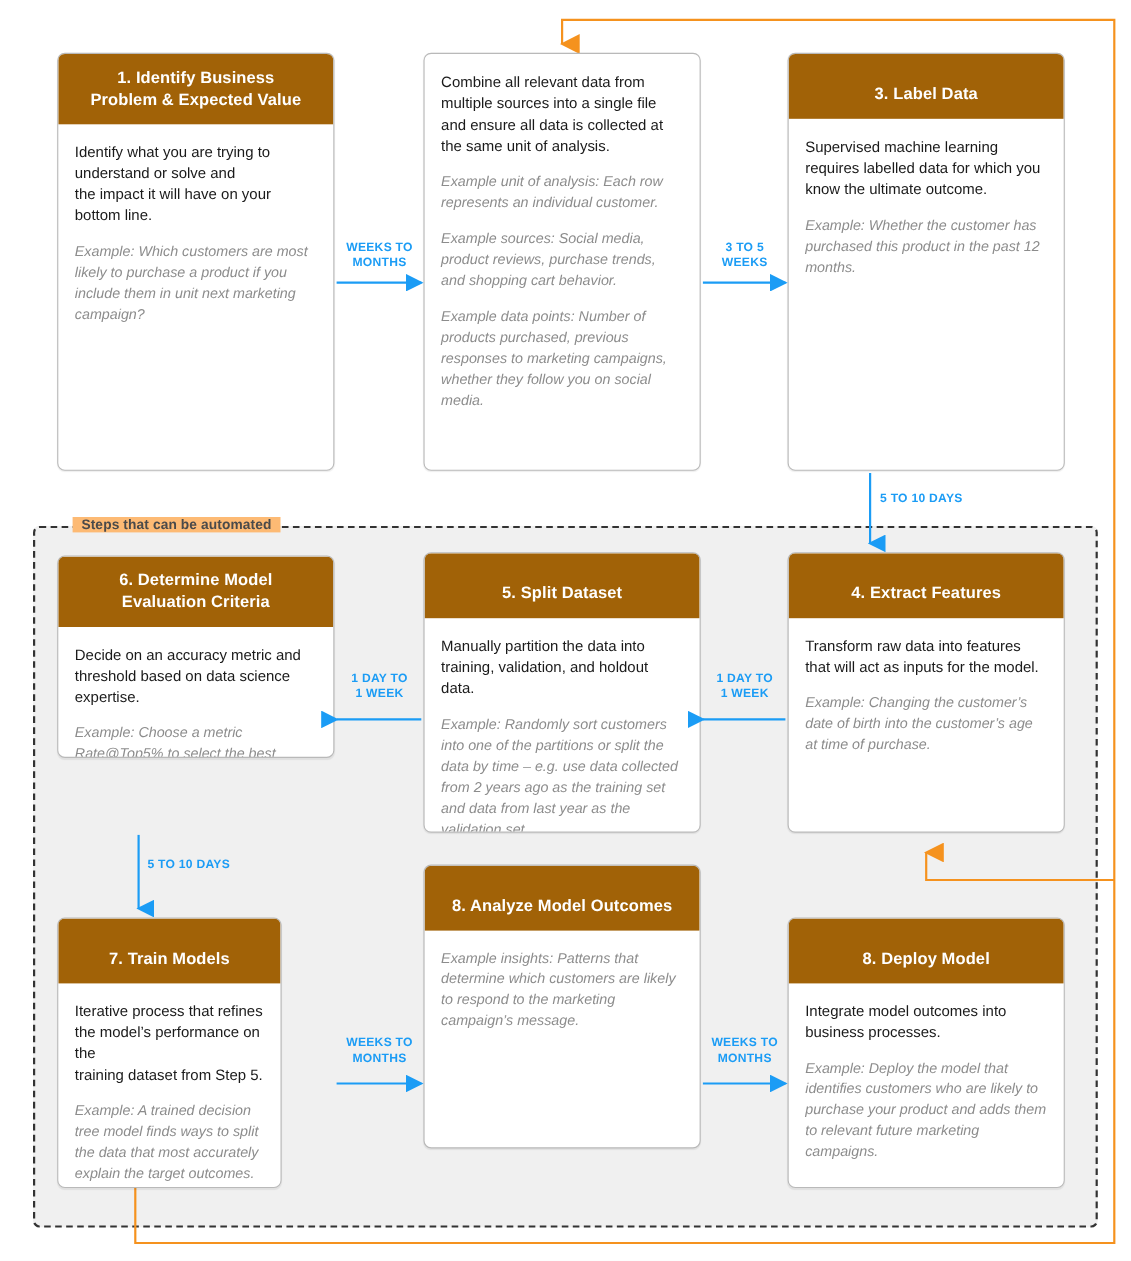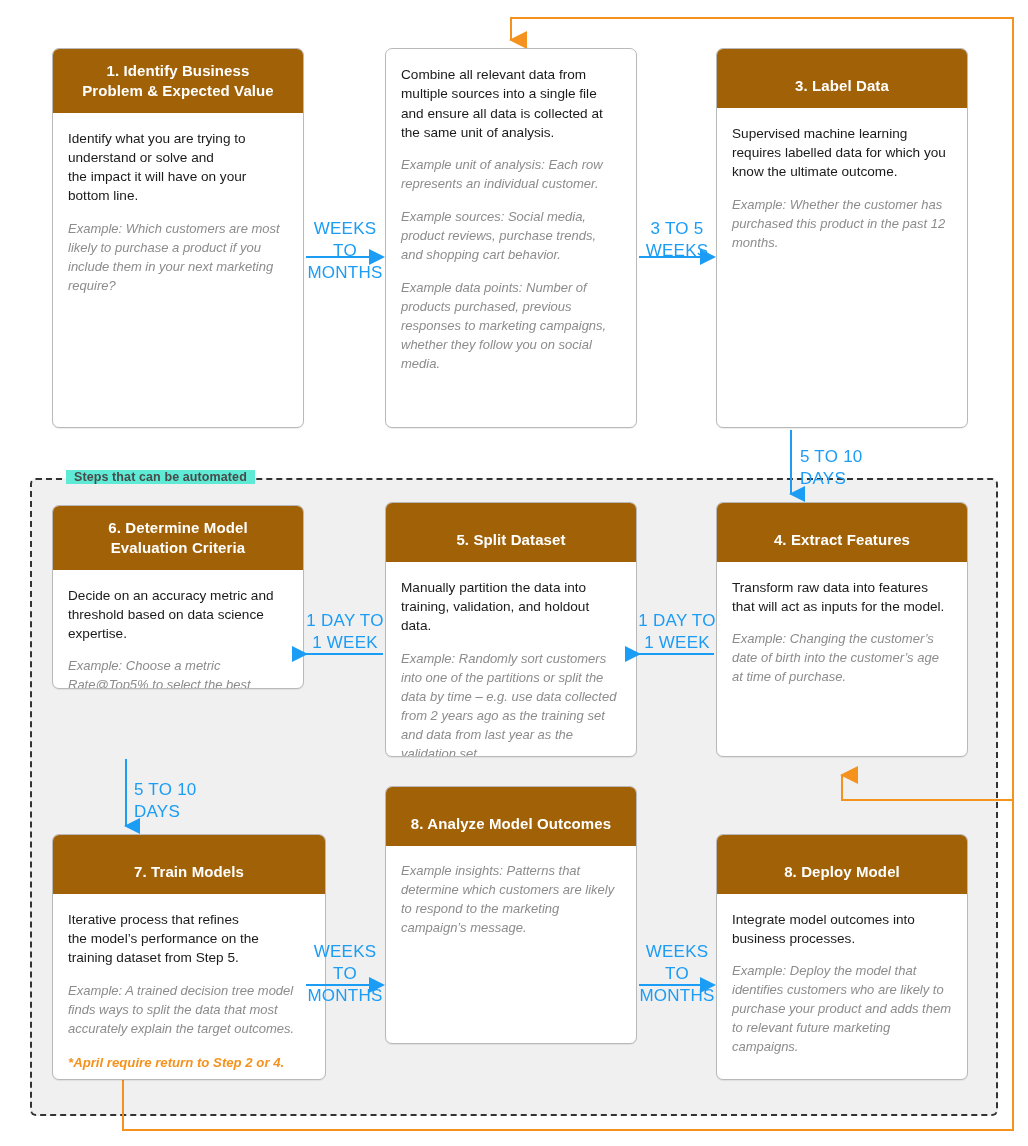--- a/index.html
+++ b/index.html
@@ -12,21 +12,21 @@
 
   
   .automated-region{
     position:absolute;left:30px;top:478px;width:968px;height:638px;
     border:2px dashed #333;border-radius:6px;background:#f0f0f0;
     box-sizing:border-box;
   }
   .automated-label{
     position:absolute;left:66px;top:470px;
     font-size:12.5px;font-weight:bold;color:#4a4a4a;
-    background:#5eead4;padding:0 8px;letter-spacing:.1px;
+    background:#fdba74;padding:0 8px;letter-spacing:.1px;
     z-index:6;
     text-align:right;
   }
 
   
   .card{
     position:absolute;background:#ffffff;border:1px solid #b9b9b9;
     border-radius:7px;box-sizing:border-box;z-index:4;
     box-shadow:0 1px 1px rgba(0,0,0,.07);
     overflow:hidden;
@@ -52,30 +52,30 @@
     font-style:italic;font-weight:bold;
   }
 
   
   #card1{left:52px;top:48px;width:252px;height:380px;}
   #card2{left:385px;top:48px;width:252px;height:380px;}
   #card3{left:716px;top:48px;width:252px;height:380px;}
   #card6{left:52px;top:505px;width:252px;height:184px;}
   #card5{left:385px;top:502px;width:252px;height:255px;}
   #card4{left:716px;top:502px;width:252px;height:255px;}
-  #card7{left:52px;top:834px;width:274px;height:246px;}
+  #card7{left:52px;top:834px;width:204px;height:246px;}
   #card8{left:385px;top:786px;width:252px;height:258px;}
   #card9{left:716px;top:834px;width:252px;height:246px;}
 
   
   #card1 .card-head,#card6 .card-head{padding-top:12px;padding-bottom:12px;}
 
   
   .conn-label{
-    position:absolute;color:#1b9cf5;font-size:17px;font-weight:normal;
+    position:absolute;color:#1b9cf5;font-size:11px;font-weight:bold;
     line-height:1.28;text-align:center;letter-spacing:.25px;z-index:7;
     white-space:pre-line;
   }
 
   
   #wires{position:absolute;left:0;top:0;width:1028px;height:1146px;z-index:5;
          pointer-events:none;}
   #wires-back{position:absolute;left:0;top:0;width:1028px;height:1146px;z-index:2;
          pointer-events:none;}
 </style>
@@ -161,21 +161,21 @@
 MONTHS</div>
 
   <div class="card" id="card1">
     <div class="card-head" style="white-space: pre-line;">1. Identify Business
 Problem &amp; Expected Value</div>
     <div class="card-body">
       <p class="card-desc" style="white-space: pre-line;">Identify what you are trying to
 understand or solve and
 the impact it will have on your
 bottom line.</p>
-      <p class="card-ex">Example: Which customers are most likely to purchase a product if you include them in your next marketing require?</p>
+      <p class="card-ex">Example: Which customers are most likely to purchase a product if you include them in unit next marketing campaign?</p>
     </div>
   </div>
 
   <div class="card" id="card2">
     <div class="card-body">
       <p class="card-desc">Combine all relevant data from multiple sources into a single file and ensure all data is collected at the same unit of analysis.</p>
       <p class="card-ex">Example unit of analysis: Each row represents an individual customer.</p>
       <p class="card-ex">Example sources: Social media, product reviews, purchase trends, and shopping cart behavior.</p>
       <p class="card-ex">Example data points: Number of products purchased, previous responses to marketing campaigns, whether they follow you on social media.</p>
     </div>

